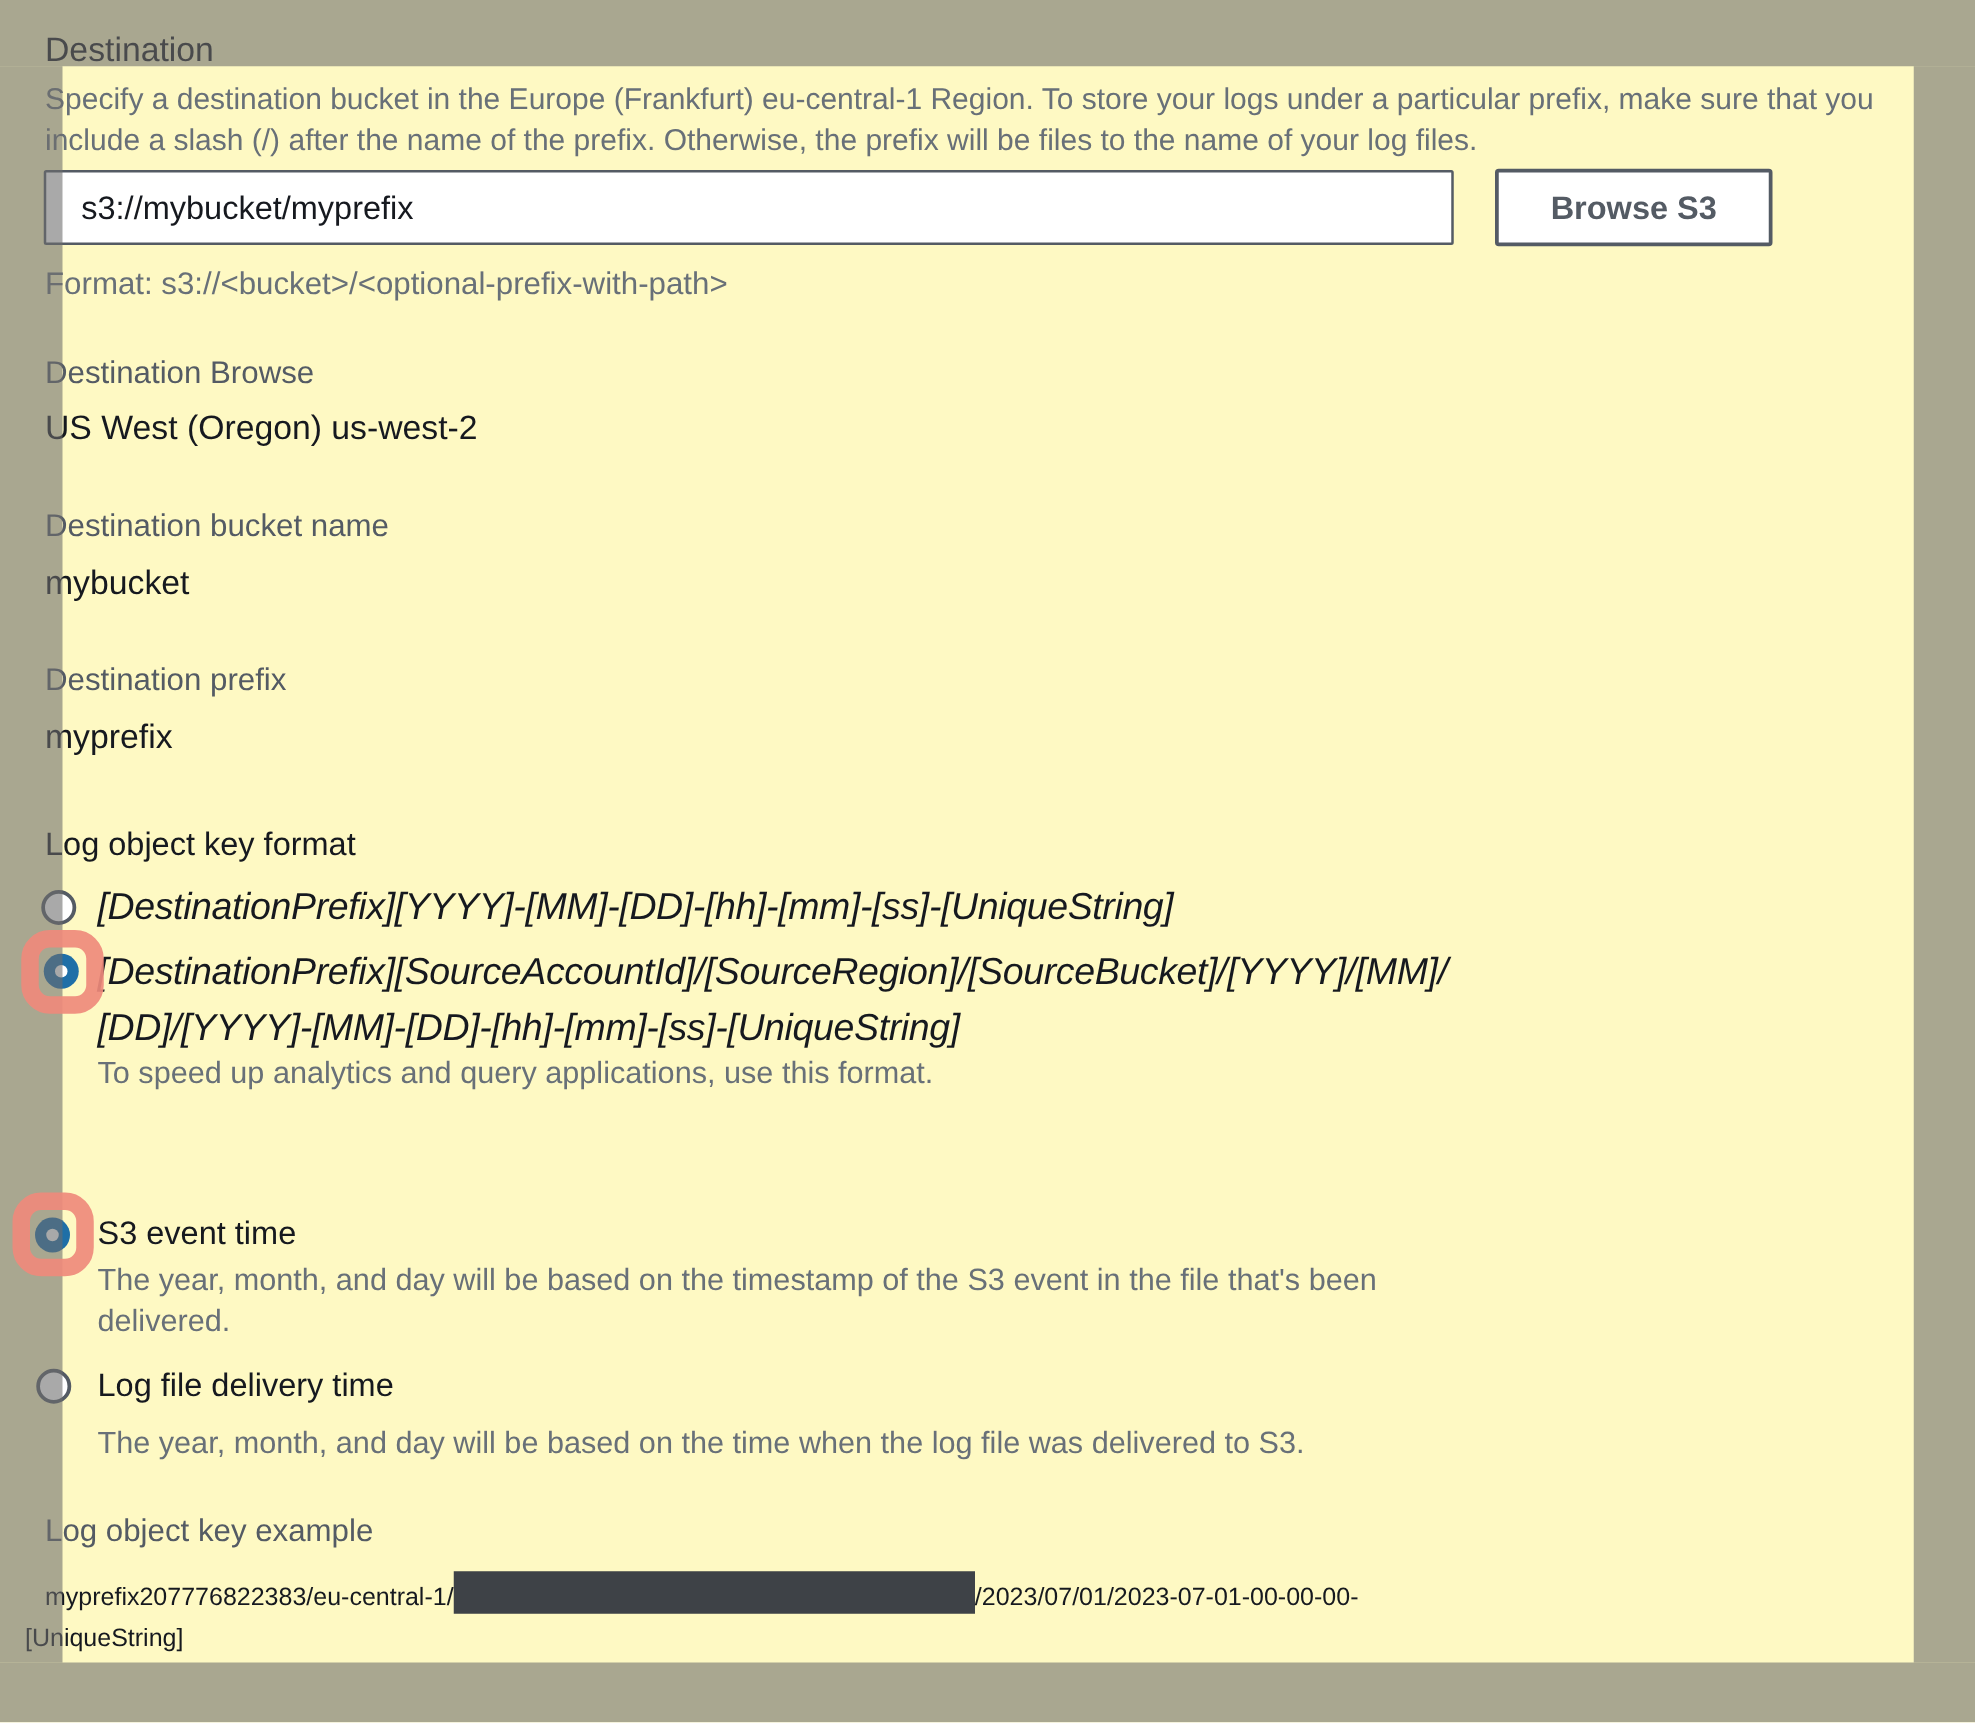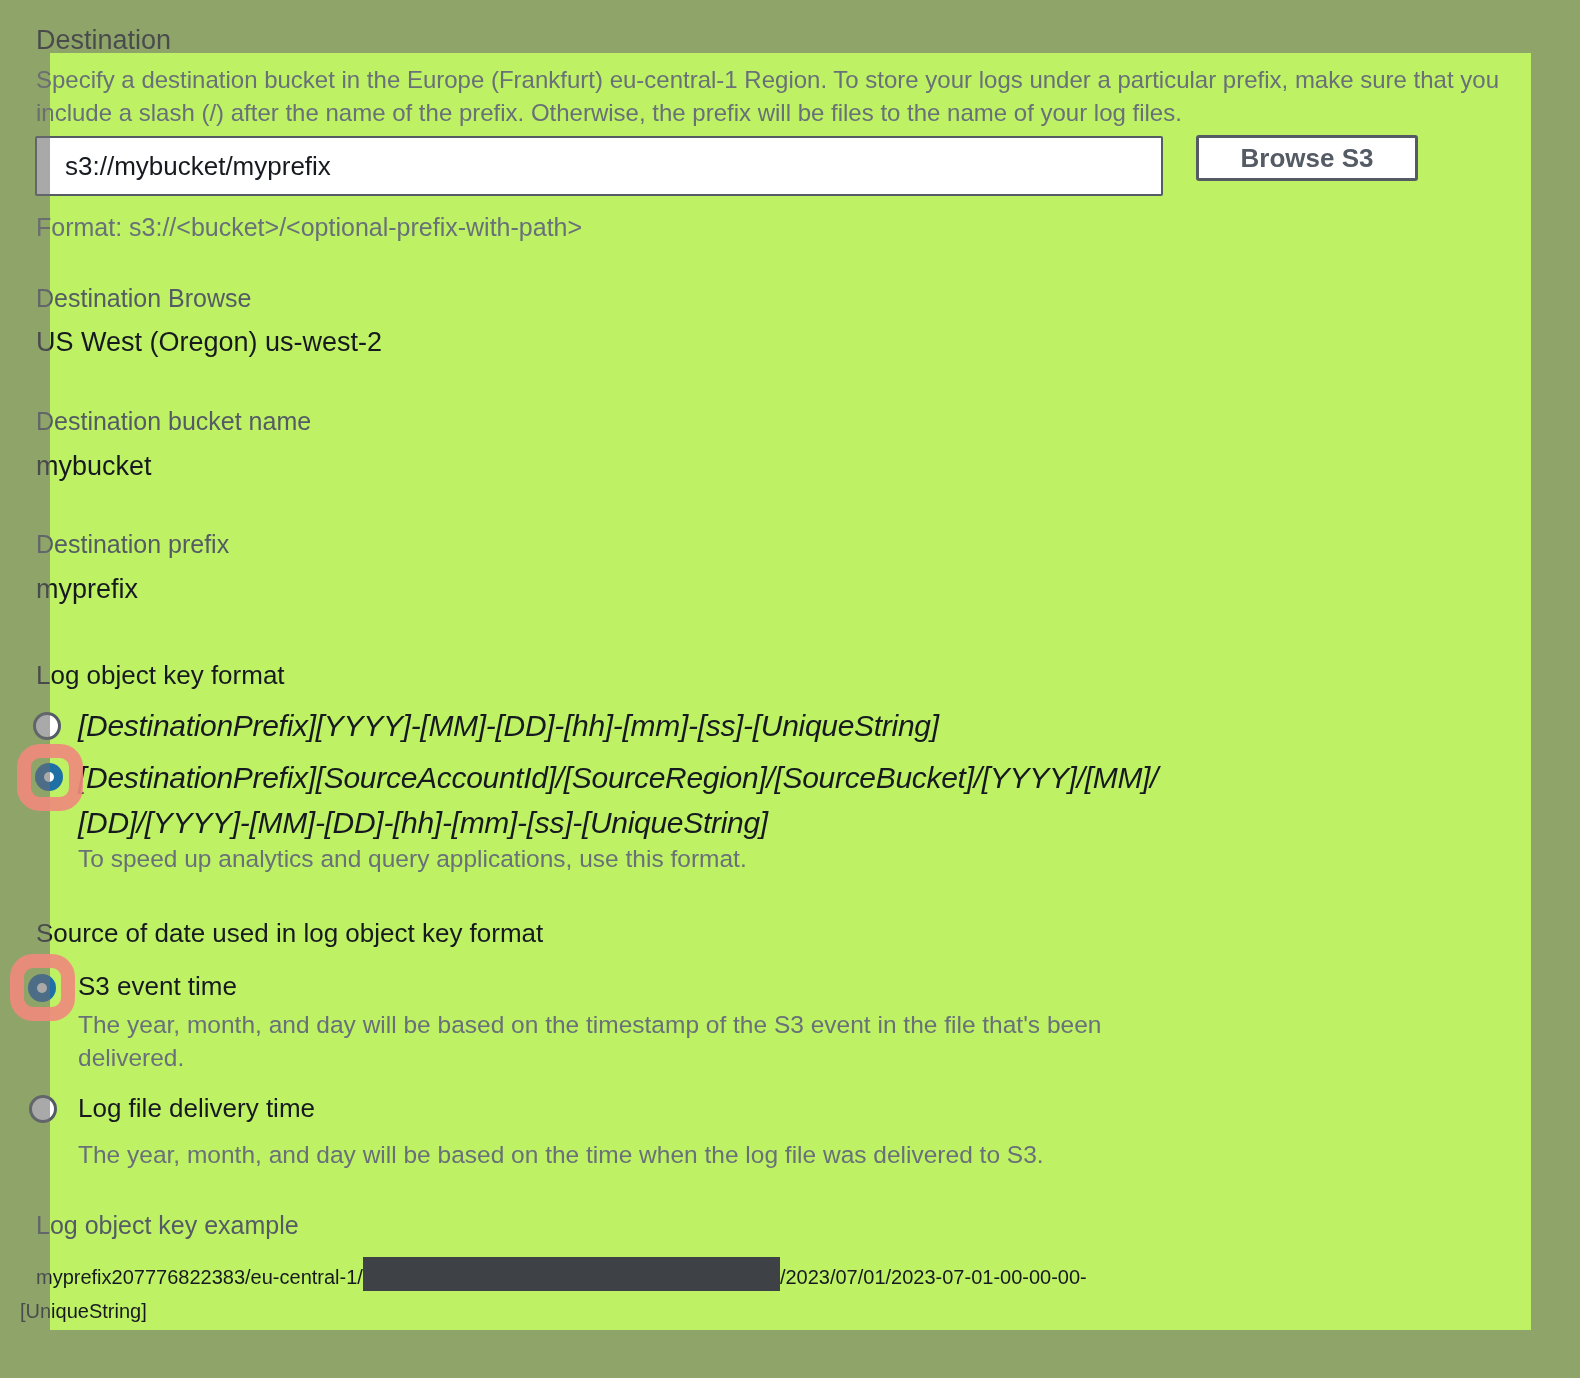--- a/index.html
+++ b/index.html
@@ -1,19 +1,19 @@
 <!DOCTYPE html>
 <html><head>
 <meta charset="utf-8">
 <style>
   html,body{margin:0;padding:0;background:#fff;}
   .canvas{
     position:relative;
     width:1580px;height:1378px;
-    background:#bef264;
+    background:#fef9c3;
     overflow:hidden;
     font-family:"Liberation Sans","DejaVu Sans",sans-serif;
     color:#16191f;
   }
   .t{position:absolute;white-space:nowrap;line-height:1.2;}
   .h1{font-size:27px;color:#16191f;}
   .desc{font-size:24px;color:#687078;}
   .hint{font-size:25px;color:#687078;}
   .label{font-size:25px;color:#545b64;}
   .value{font-size:27px;color:#16191f;}
@@ -22,21 +22,21 @@
   .help{font-size:24.5px;color:#687078;}
   .ex{font-size:20px;color:#16191f;}
 
   .input-box{
     position:absolute;left:35px;top:136px;width:1128px;height:60px;
     box-sizing:border-box;border:2px solid #545b64;border-radius:2px;
     background:#fff;display:flex;align-items:center;padding-left:28px;
     font-size:26px;color:#16191f;
   }
   .btn{
-    position:absolute;left:1196px;top:135px;width:222px;height:46px;
+    position:absolute;left:1196px;top:135px;width:222px;height:62px;
     box-sizing:border-box;border:3px solid #545b64;border-radius:3px;
     background:#fff;color:#545b64;font-weight:bold;font-size:26px;
     font-family:"Liberation Sans","DejaVu Sans",sans-serif;
     display:flex;align-items:center;justify-content:center;cursor:pointer;
   }
   .radio{position:absolute;box-sizing:border-box;border-radius:50%;background:#fff;}
   .radio.off{width:28px;height:28px;border:3px solid #545b64;}
   .radio.on{width:28px;height:28px;background:#1f6fa7;}
   .radio.on::after{
     content:"";position:absolute;left:9px;top:9px;width:10px;height:10px;
@@ -86,21 +86,20 @@
   <div class="t sect" style="left:36px;top:660px;">Log object key format</div>
 
   <div class="radio off" style="left:33px;top:712px;"></div>
   <div class="t opt" style="left:78px;top:708px;">[DestinationPrefix][YYYY]-[MM]-[DD]-[hh]-[mm]-[ss]-[UniqueString]</div>
 
   <div class="radio on" style="left:35px;top:763px;"></div>
   <div class="t opt" style="left:78px;top:805px;">[DD]/[YYYY]-[MM]-[DD]-[hh]-[mm]-[ss]-[UniqueString]</div>
   <div class="t opt" style="left:78px;top:760px;">[DestinationPrefix][SourceAccountId]/[SourceRegion]/[SourceBucket]/[YYYY]/[MM]/</div>
   <div class="t help" style="left:78px;top:844px;">To speed up analytics and query applications, use this format.</div>
 
-  <div class="t sect" style="left:36px;top:918px;">Source of date used in log object key format</div>
 
   <div class="radio on" style="left:28px;top:974px;"></div>
   <div class="t sect" style="left:78px;top:971px;">S3 event time</div>
   <div class="t help" style="left:78px;top:1010px;">The year, month, and day will be based on the timestamp of the S3 event in the file that's been</div>
   <div class="t help" style="left:78px;top:1043px;">delivered.</div>
 
   <div class="radio off" style="left:29px;top:1095px;"></div>
   <div class="t sect" style="left:78px;top:1093px;">Log file delivery time</div>
   <div class="t help" style="left:78px;top:1140px;">The year, month, and day will be based on the time when the log file was delivered to S3.</div>
 

